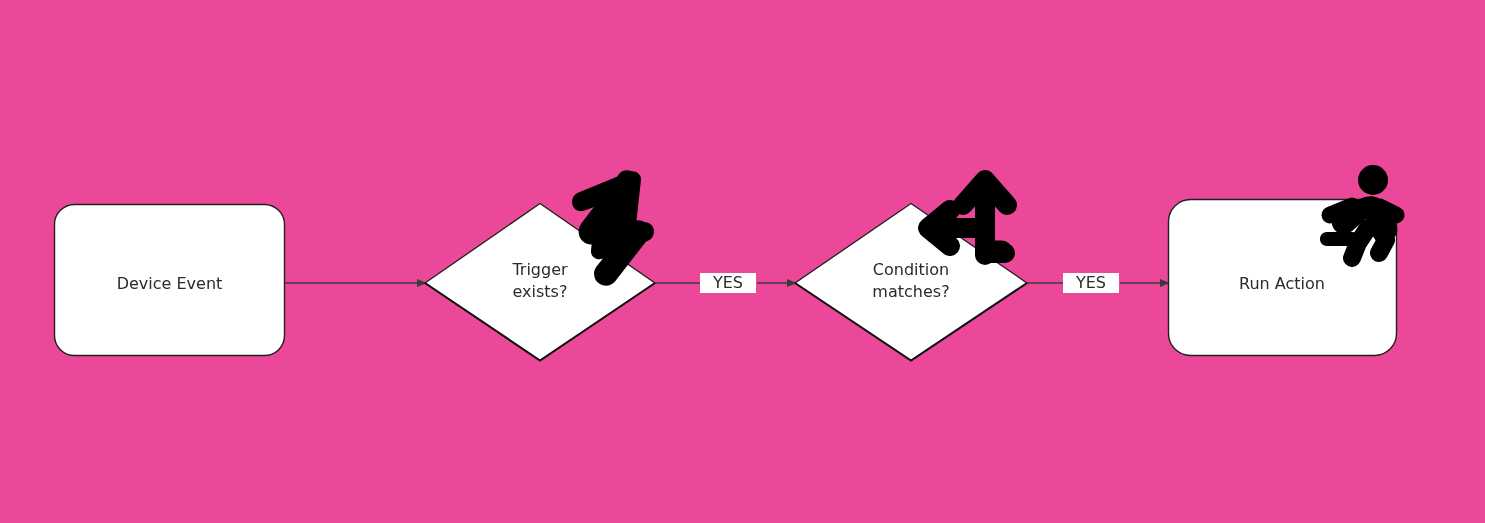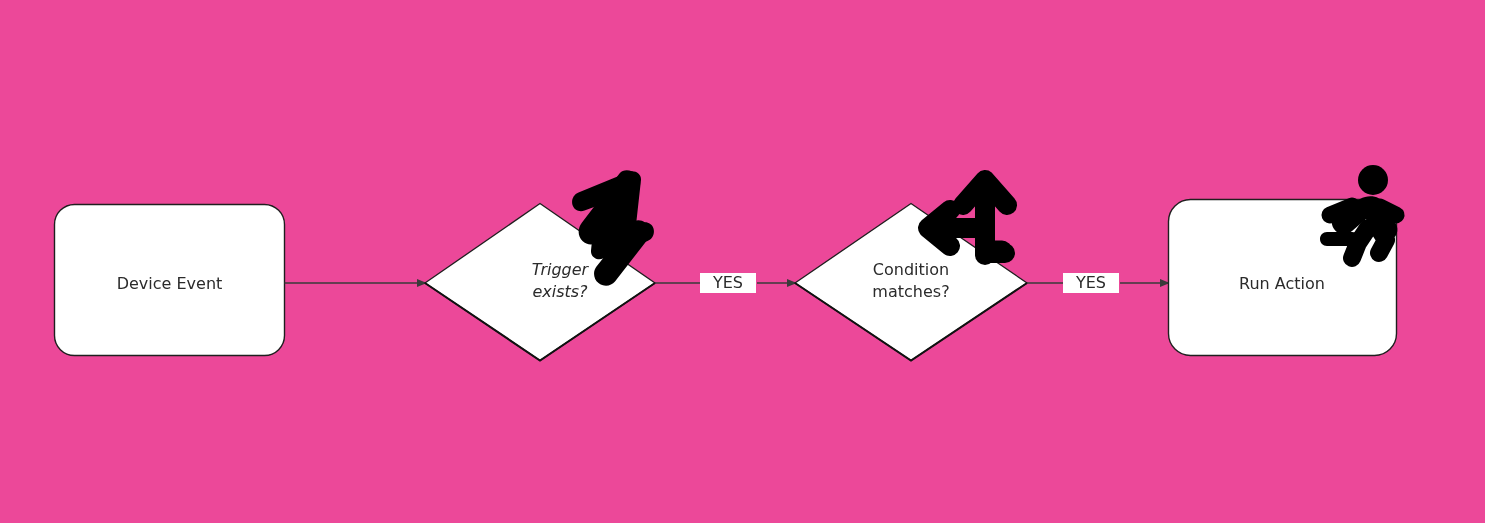--- a/index.html
+++ b/index.html
@@ -32,21 +32,21 @@
   .edge-label {
     position: absolute;
     text-align: center;
     color: #2b2b2b;
     font-size: 16px;
     line-height: 20px;
     background: #ffffff;
     pointer-events: none;
   }
   .lbl-device-event { left: 55px;  top: 273px; width: 229px; }
-  .lbl-trigger      { left: 445px; top: 259px; width: 230px; font-style: italic; }
+  .lbl-trigger      { left: 425px; top: 259px; width: 230px; }
   .lbl-condition    { left: 795px; top: 259px; width: 232px; }
   .lbl-run-action   { left: 1168px;top: 273px; width: 228px; }
   .lbl-yes-1        { left: 700px; top: 273px; width: 56px; }
   .lbl-yes-2        { left: 1063px;top: 273px; width: 56px; }
 </style>
 </head>
 <body>
 
 <div id="canvas">
 

